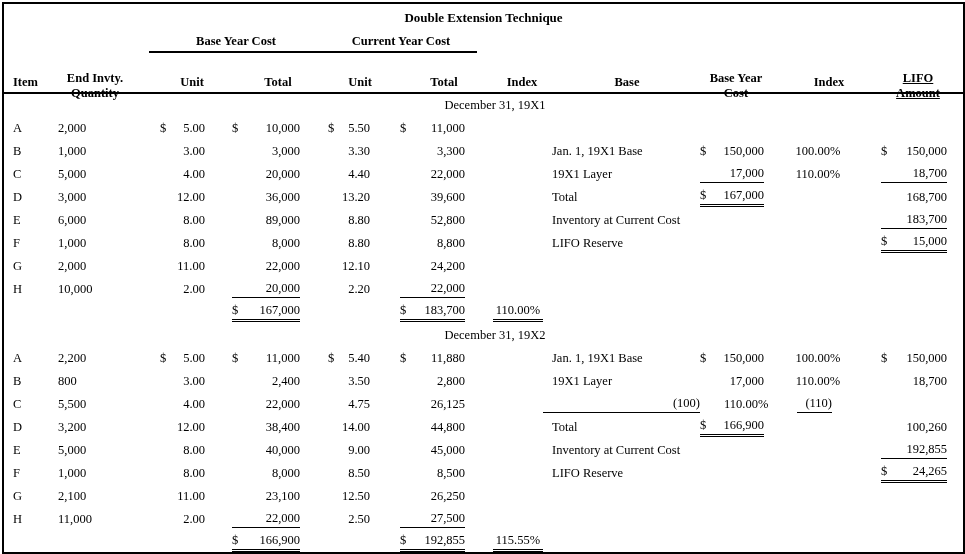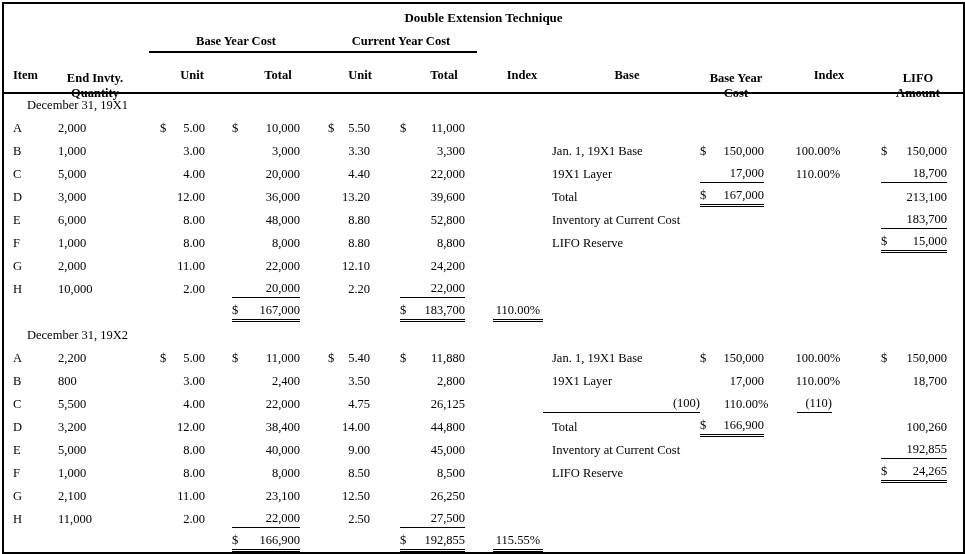--- a/index.html
+++ b/index.html
@@ -6,41 +6,41 @@
   body{font-family:"Liberation Serif", serif;color:#000;}
   .tbl{position:relative;width:959px;height:548px;border:2px solid #000;margin:2px 0 0 2px;background:#fff;font-size:12.5px;box-sizing:content-box;}
   .hdr{position:relative;height:88px;border-bottom:2px solid #000;}
   .abs{position:absolute;}
   .b{font-weight:bold;}
   .title{left:0;right:0;top:6px;text-align:center;font-size:13px;}
   .grp{top:30px;width:148px;text-align:center;}
   .g1{left:158px}.g2{left:323px}
   .grpline{top:47px;left:145px;width:328px;height:2px;background:#000;}
   .ch{text-align:center;line-height:15px;}
-  .ch1{top:64px;}
+  .ch1{top:71px;}
   .ch2{top:51px;margin-top:16px;}
   
   .row{display:grid;grid-template-columns:54px 50px 97px 95px 70px 95px 78px 157px 64px 84px 1fr;height:23px;align-items:center;}
   .cell{min-width:0;}
   .c-item{padding-left:9px;}
   .c-qty{padding-right:5px;}
   .c3{padding-left:52px;}
   .c4{padding-left:27px;}
   .c5{padding-left:28px;}
   .c6{padding-left:30px;}
   .c9{}
   .c11{padding-left:33px;padding-right:16px;}
   .c7{padding-left:28px;}
   .c10{padding-left:24px;}
   .c-lbl{padding-left:9px;white-space:nowrap;}
   .rule{display:flex;justify-content:space-between;width:100%;box-sizing:border-box;}
   .idx .rule{display:block;text-align:center;}
   .u{border-bottom:1px solid #000;padding-bottom:1px;}
   .uu{border-bottom:3px double #000;padding-bottom:1px;}
-  .section-cell{grid-column:1 / -1;padding-left:23px;}
+  .section-cell{grid-column:1 / -1;padding-left:23px;text-align:center;}
 </style>
 </head>
 <body>
 
 <div class="tbl">
   <div class="hdr">
     <div class="abs title b">Double Extension Technique</div>
     <div class="abs grp g1 b">Base Year Cost</div>
     <div class="abs grp g2 b">Current Year Cost</div>
     <div class="abs grpline"></div>
@@ -54,21 +54,21 @@
     <div class="abs b ch ch1" style="left:244px;width:60px;">Total</div>
     <div class="abs b ch ch1" style="left:326px;width:60px;">Unit</div>
     <div class="abs b ch ch1" style="left:410px;width:60px;">Total</div>
     <div class="abs b ch ch1" style="left:488px;width:60px;">Index</div>
     <div class="abs b ch ch1" style="left:593px;width:60px;">Base</div>
     <div class="abs b ch ch2" style="left:692px;width:80px;">
       <div>Base Year</div>
       <div>Cost</div>
     </div>
     <div class="abs b ch ch1" style="left:795px;width:60px;">Index</div>
-    <div class="abs b ch ch2" style="left:878px;width:72px;">
+    <div class="abs b ch ch2" style="left:878px;width:72px;text-decoration:underline;">
       <div>LIFO</div>
       <div>Amount</div>
     </div>
   </div>
   <div id="tbody">
       <div class="row">
         <div class="cell section-cell">December 31, 19X1</div>
       </div>
       <div class="row">
         <div class="cell c-item">A</div>
@@ -225,37 +225,37 @@
         <div class="cell c9">
           <span class="rule uu">
             <span class="cur">$</span>
             <span class="val">167,000</span>
           </span>
         </div>
         <div class="cell c10 idx"></div>
         <div class="cell c11">
           <span class="rule">
             <span class="cur"></span>
-            <span class="val">213,100</span>
+            <span class="val">168,700</span>
           </span>
         </div>
       </div>
       <div class="row">
         <div class="cell c-item">E</div>
         <div class="cell c-qty">6,000</div>
         <div class="cell c3">
           <span class="rule">
             <span class="cur"></span>
             <span class="val">8.00</span>
           </span>
         </div>
         <div class="cell c4">
           <span class="rule">
             <span class="cur"></span>
-            <span class="val">48,000</span>
+            <span class="val">89,000</span>
           </span>
         </div>
         <div class="cell c5">
           <span class="rule">
             <span class="cur"></span>
             <span class="val">8.80</span>
           </span>
         </div>
         <div class="cell c6">
           <span class="rule">

